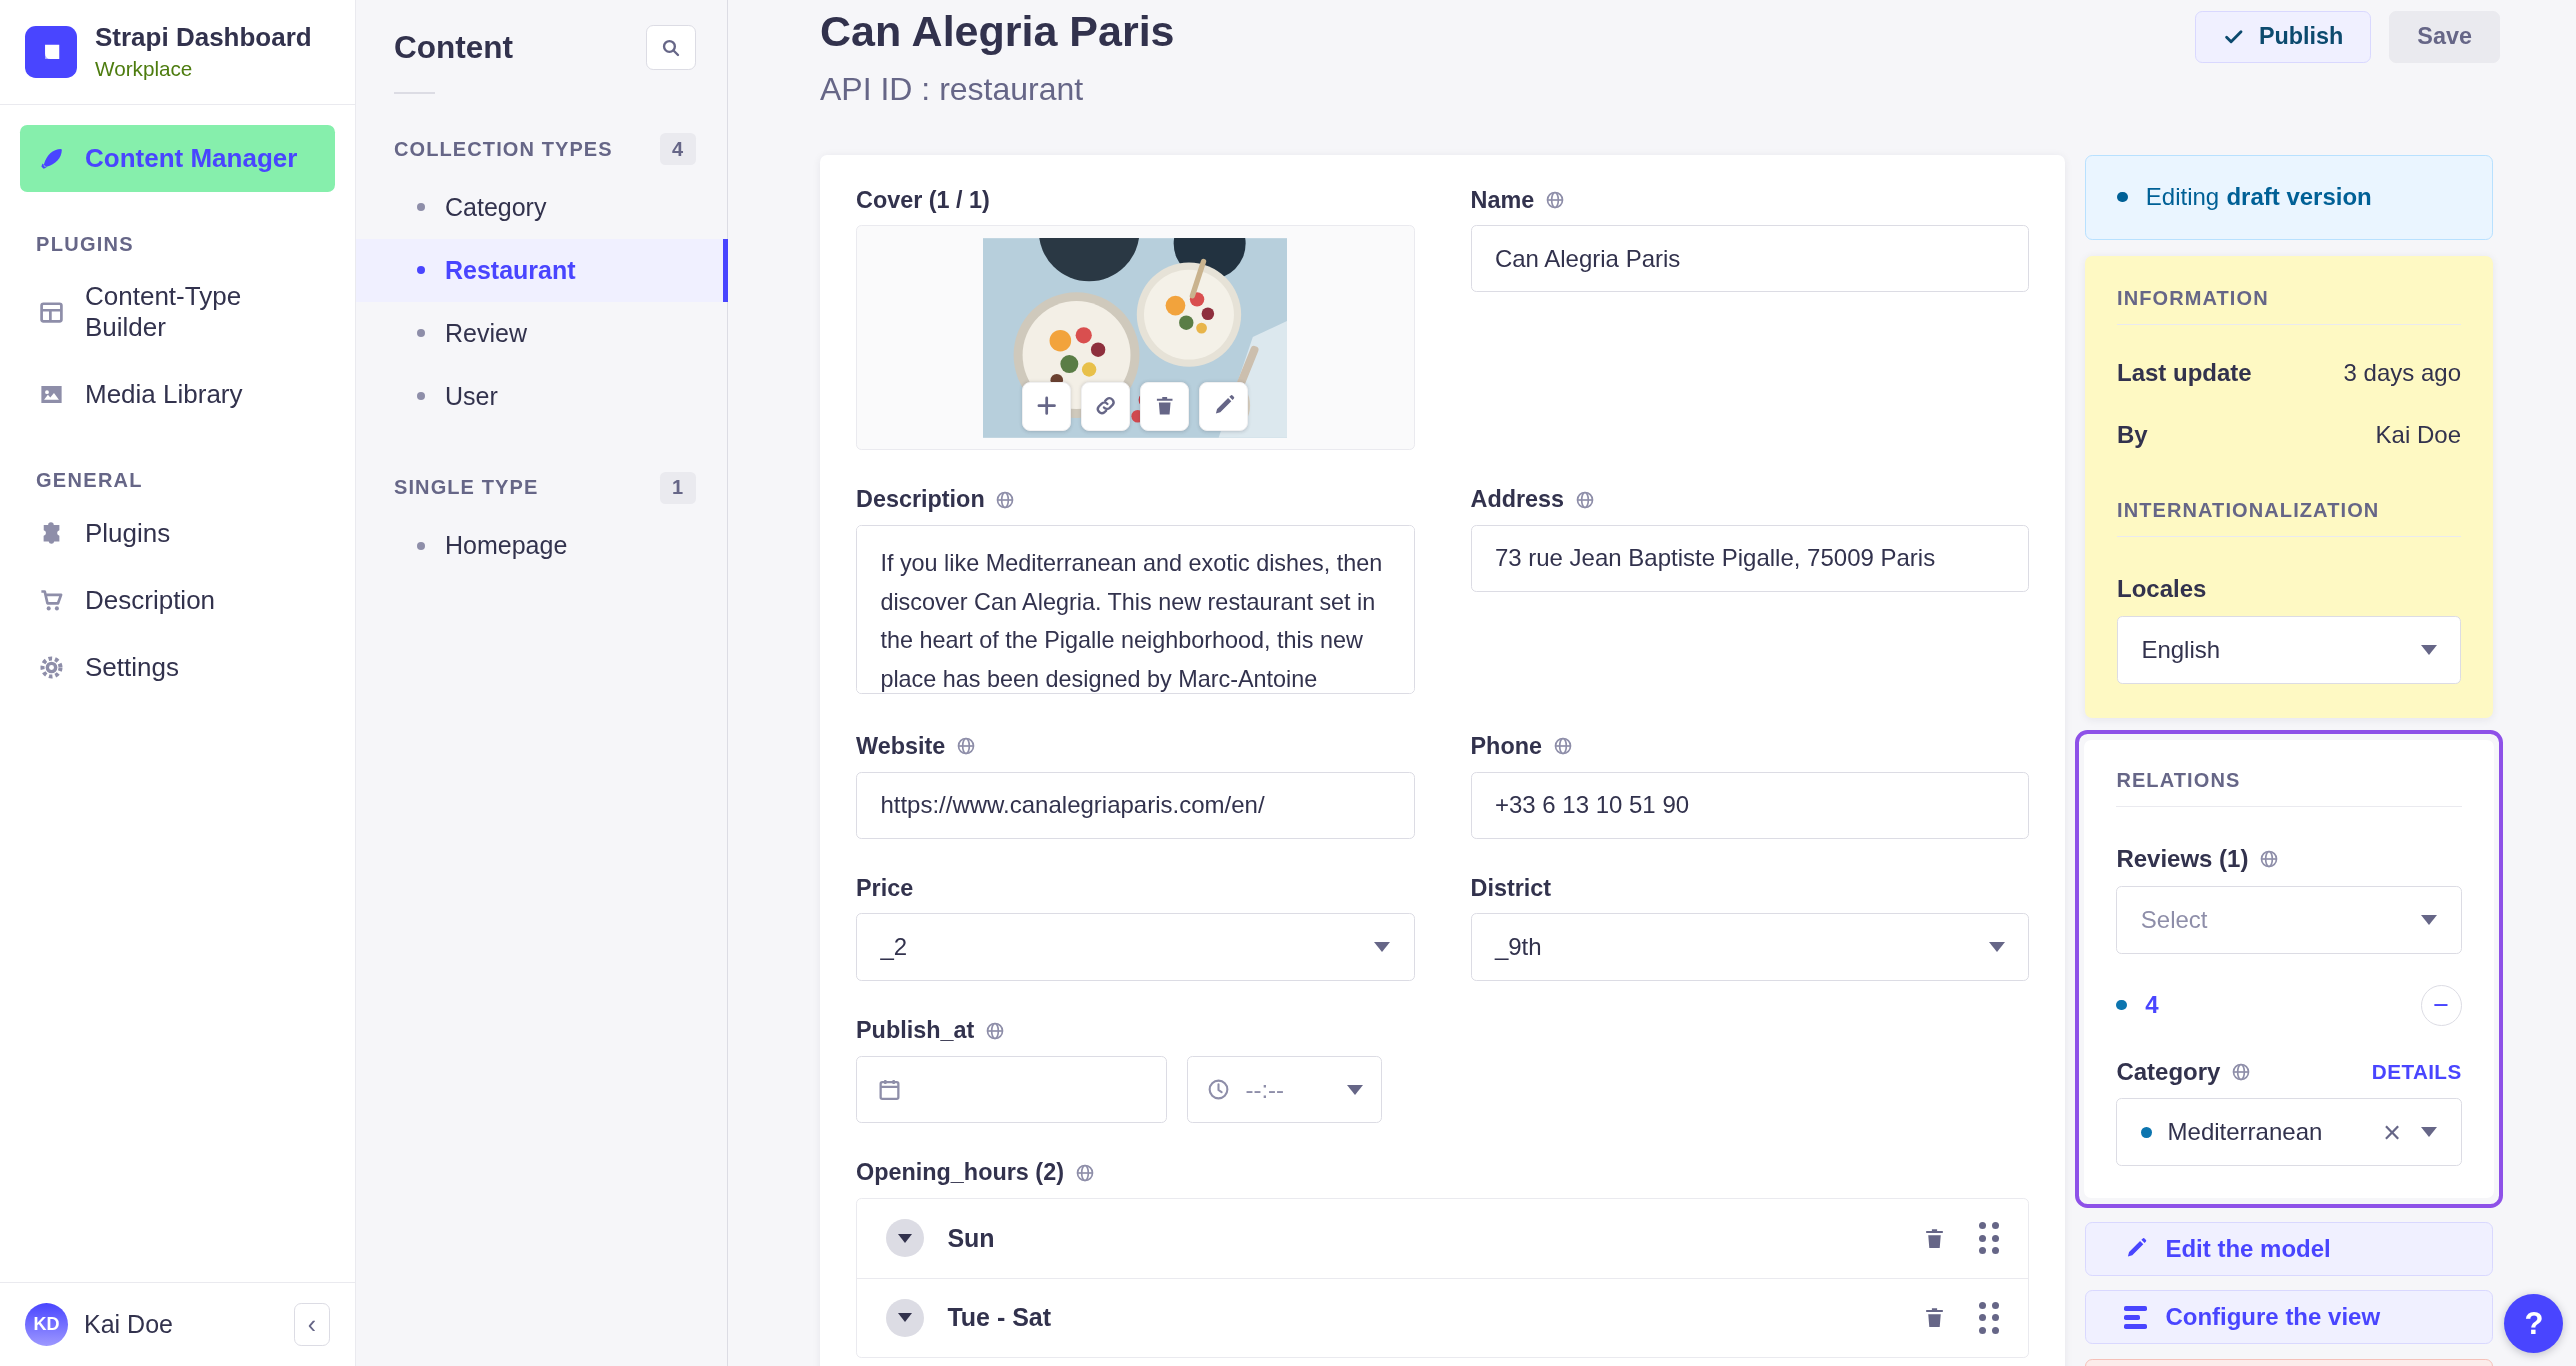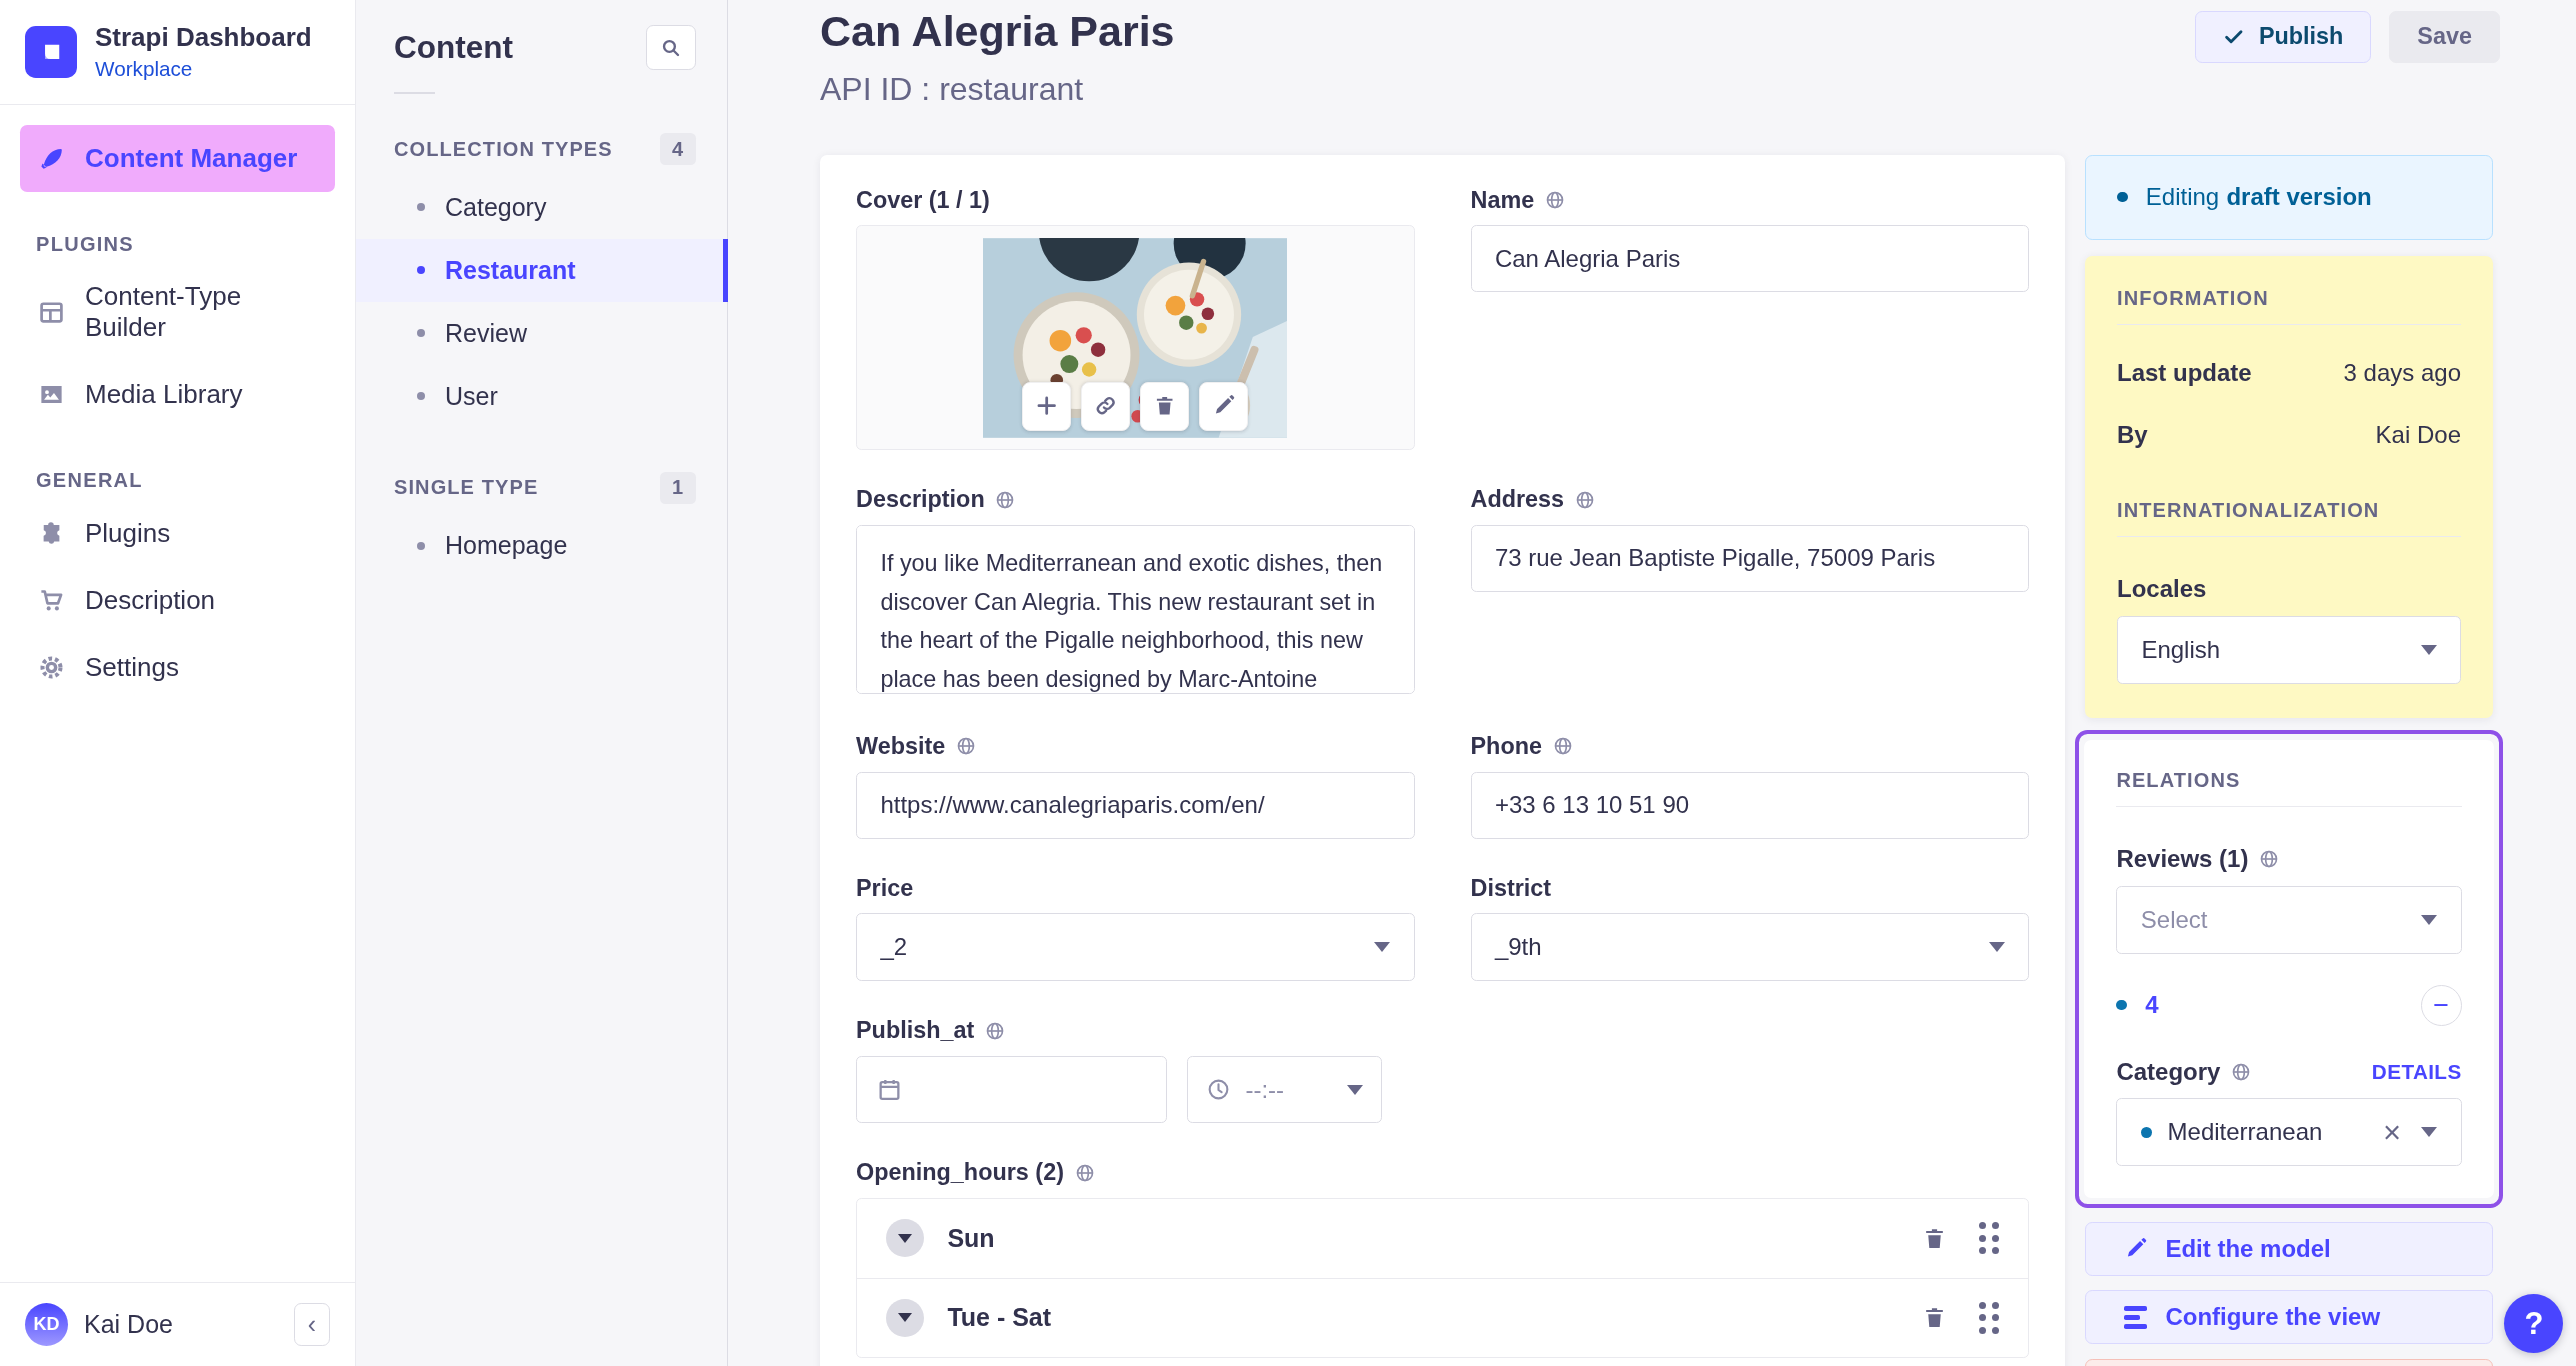--- a/index.html
+++ b/index.html
@@ -5,24 +5,24 @@
   * { box-sizing: border-box; margin: 0; padding: 0; }
   html,body { background:#f6f6f9; }
   body { font-family:"Liberation Sans", sans-serif; color:#32324d; }
   .app { position:relative; width:2576px; height:1366px; display:flex; background:#f6f6f9; overflow:hidden; }
 
   
   .sidebar { width:356px; flex:0 0 356px; background:#fff; border-right:0.9px solid #eaeaef; display:flex; flex-direction:column; }
   .brand { display:flex; align-items:center; gap:18px; padding:23.4px 25px; border-bottom:0.9px solid #eaeaef; cursor:pointer; }
   .brand-logo { width:52px; height:52px; border-radius:10.8px; background:#4945ff; display:flex; align-items:center; justify-content:center; flex:0 0 52px; }
   .brand-title { font-size:26px; font-weight:700; color:#32324d; line-height:1.15; }
-  .brand-sub { font-size:20.7px; color:#1d4ed8; margin-top:3.6px; }
+  .brand-sub { font-size:20.7px; color:#4d7c0f; margin-top:3.6px; }
   .nav { padding:20px 20px 0; }
   .nav-item { display:flex; align-items:center; gap:18px; padding:18px 16px; border-radius:7.2px; font-size:26px; color:#32324d; cursor:pointer; }
-  .nav-item.active { background:#f0abfc; color:#4945ff; font-weight:600; }
+  .nav-item.active { background:#86efac; color:#4945ff; font-weight:600; }
   .nav-item .ic { width:31px; height:31px; display:flex; align-items:center; justify-content:center; color:#8e8ea9; flex:0 0 31px; }
   .nav-item.active .ic { color:#4945ff; }
   .nav-section { margin:41px 16px 7.2px; font-size:20px; font-weight:700; letter-spacing:1.3px; color:#666687; }
   .sidebar-footer { margin-top:auto; border-top:0.9px solid #eaeaef; padding:20px 25px; display:flex; align-items:center; gap:16px; }
   .avatar { width:43px; height:43px; border-radius:50%; background:linear-gradient(180deg,#4945ff 0%,#9d98ff 100%); color:#fff; font-weight:700; font-size:18px; display:flex; align-items:center; justify-content:center; flex:0 0 43px; }
   .user-name { font-size:25px; color:#32324d; flex:1; }
   .collapse-btn { width:36px; height:43px; border:0.9px solid #dcdce4; border-radius:7.2px; background:#fff; color:#666687; font-size:25px; display:flex; align-items:center; justify-content:center; cursor:pointer; }
 
   
   .subnav { width:372px; flex:0 0 372px; background:#f6f6f9; border-right:0.9px solid #dcdce4; }

